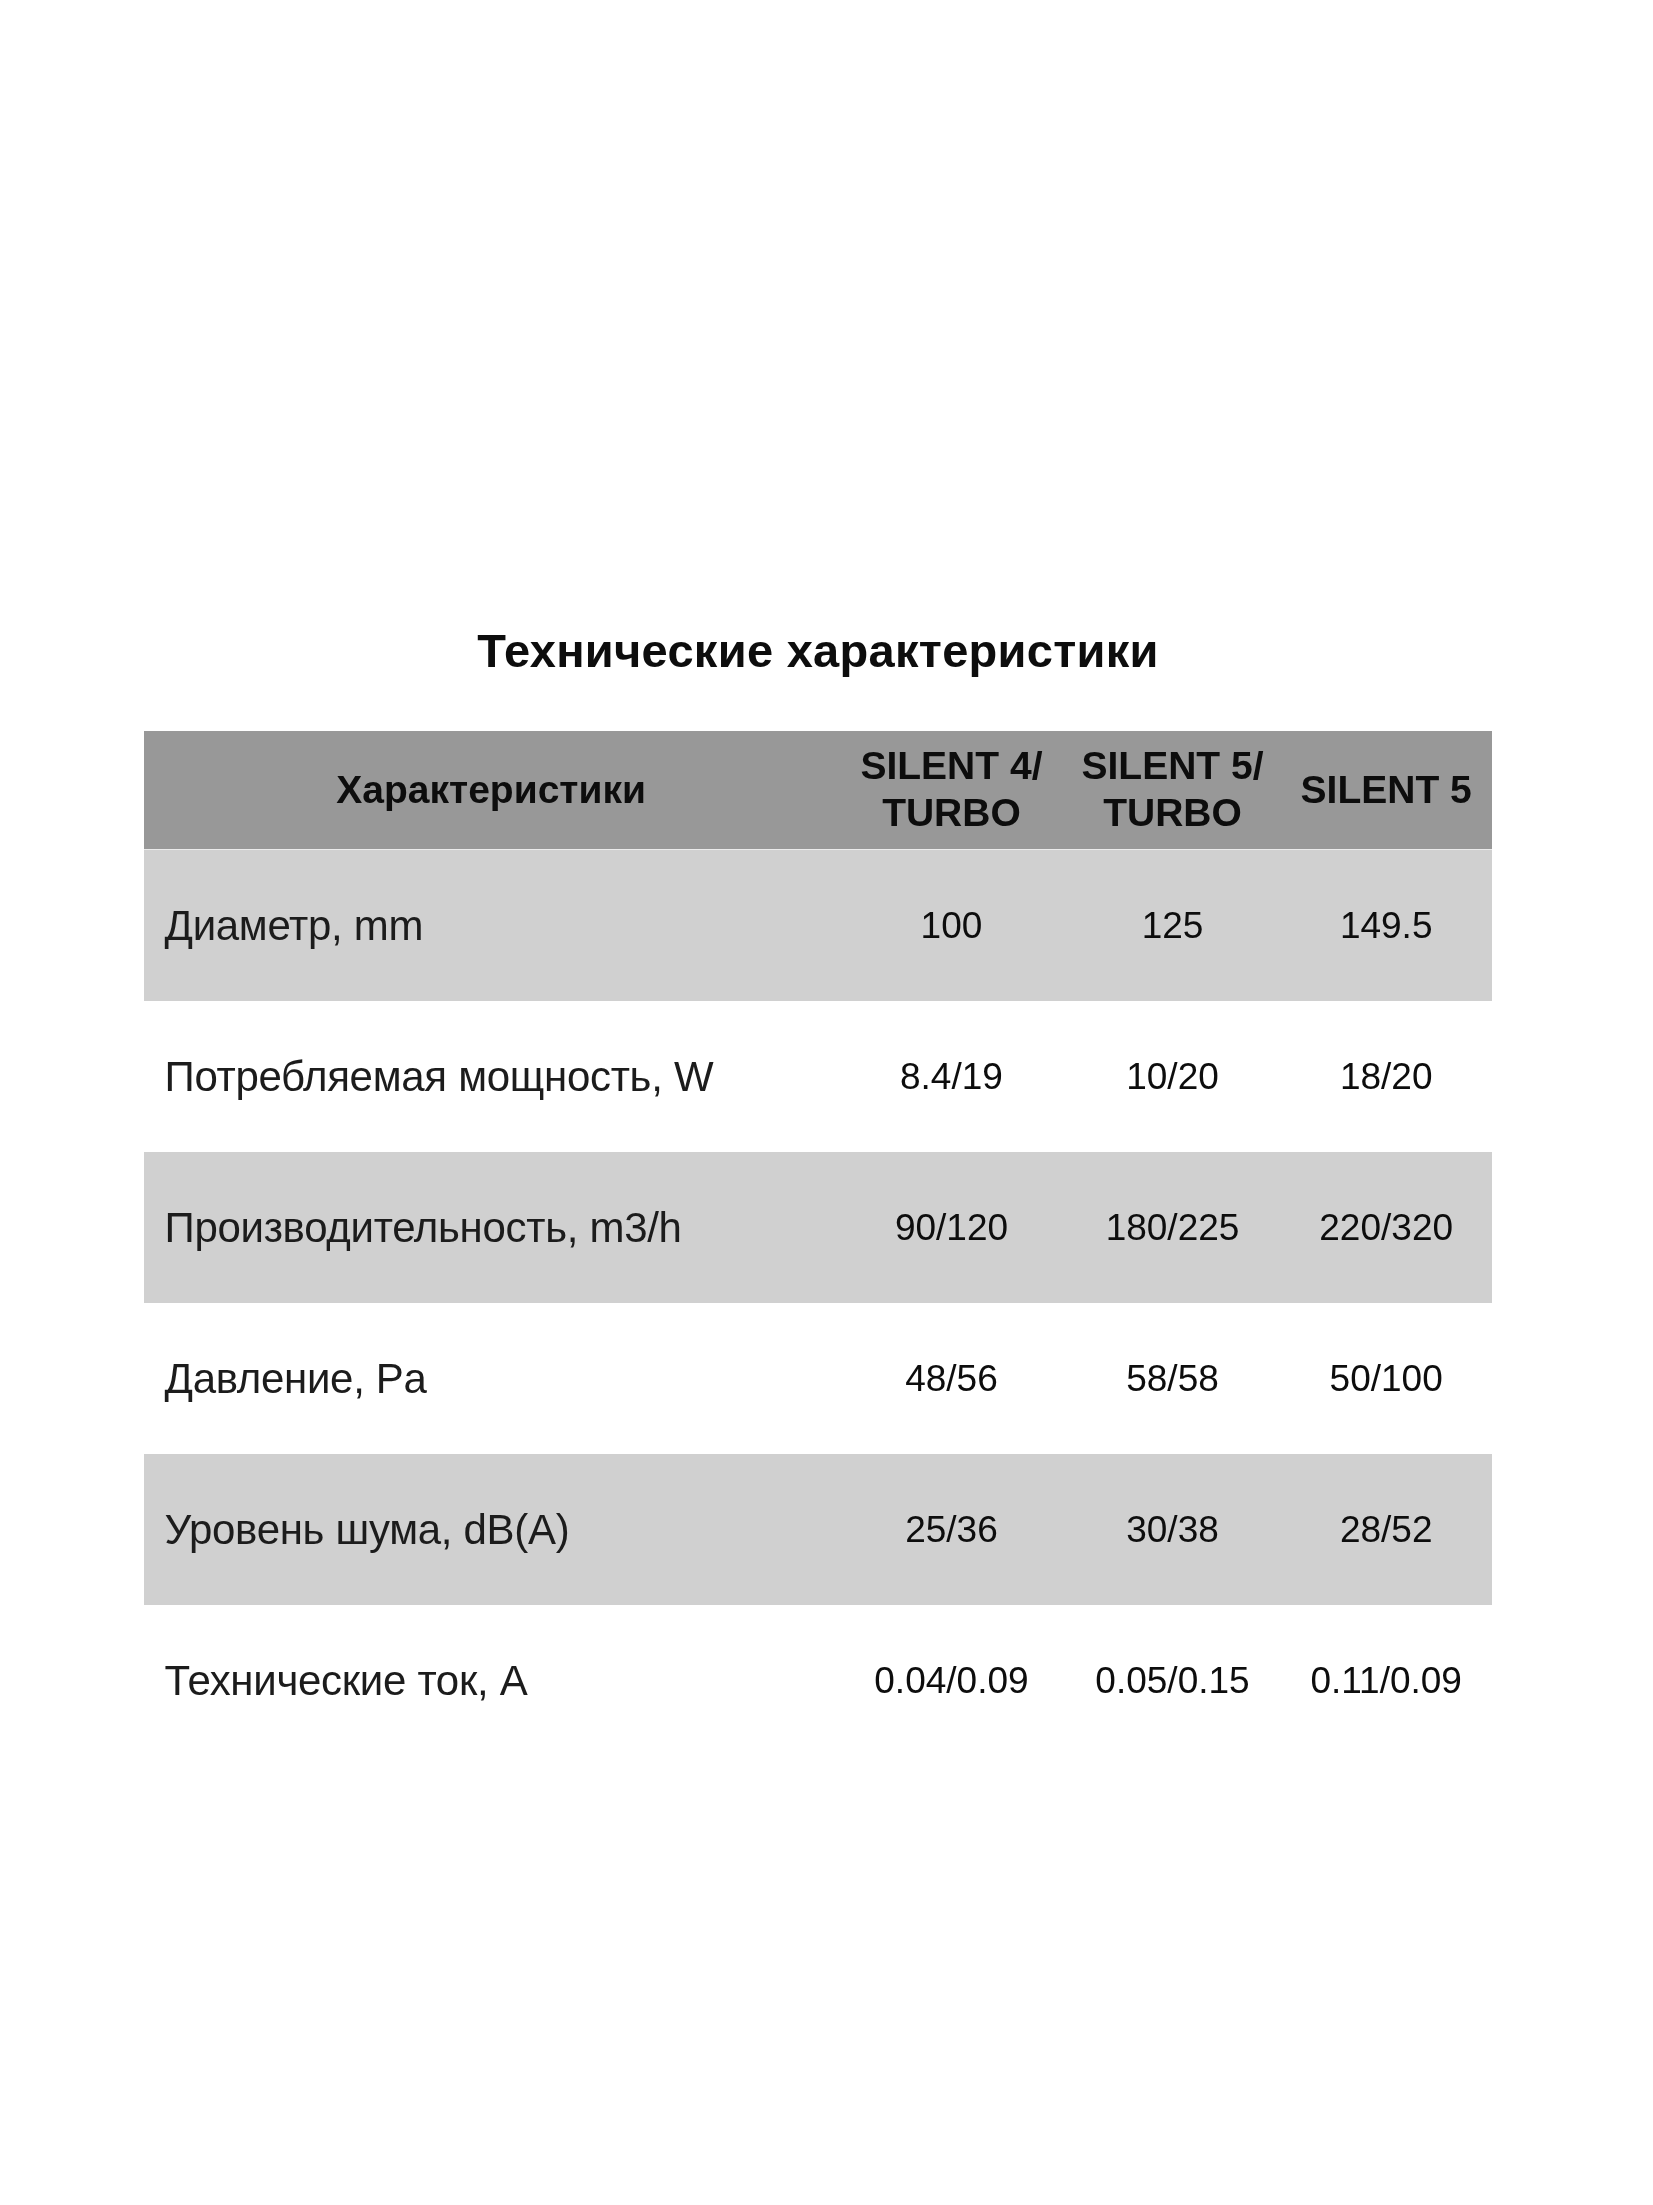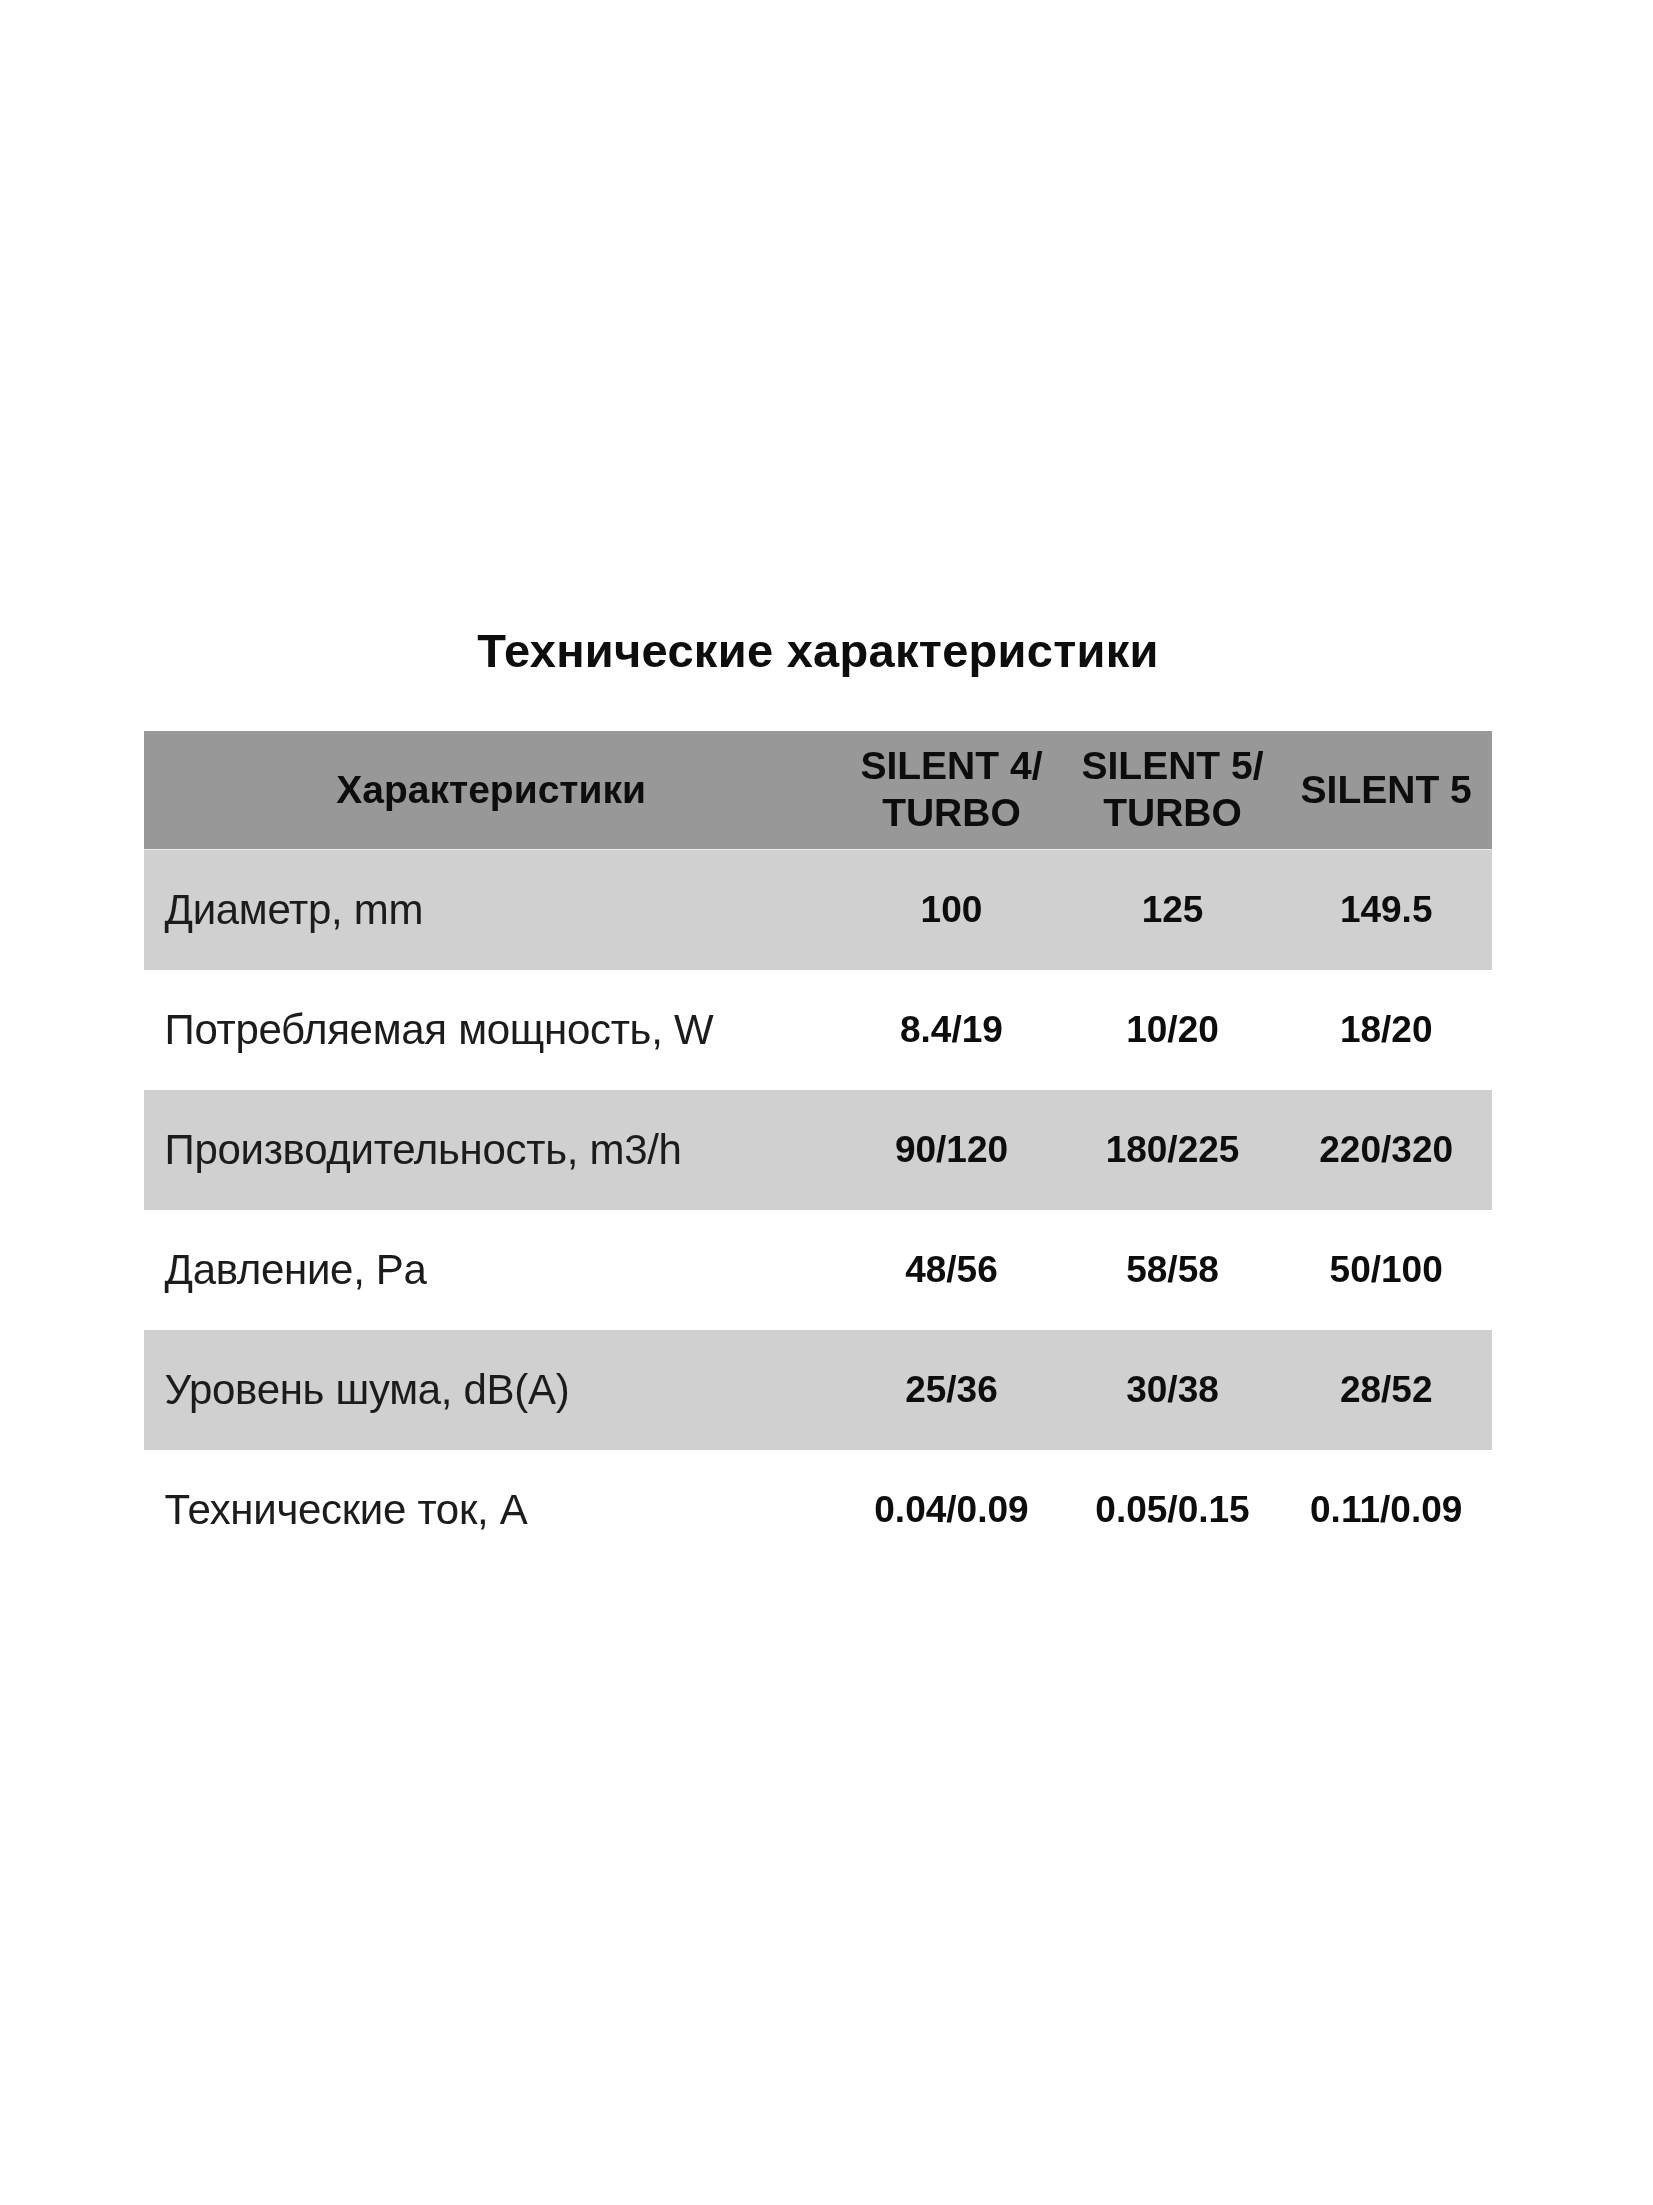--- a/index.html
+++ b/index.html
@@ -48,40 +48,40 @@
     text-align: center;
     font-size: 39px;
     line-height: 1.2;
     font-weight: 700;
     white-space: pre-line;
     border-bottom: 1.6px solid var(--separator, #ebebeb);
     padding: 0;
     color: var(--text, #0d0d0d);
   }
   tbody td {
-    height: 120px;
+    height: 151px;
     vertical-align: middle;
     padding: 0;
     margin-top: 14px;
   }
   tbody tr.alt td {
     background: var(--alt-row-bg, #d0d0d0);
   }
   td.label {
     text-align: left;
     padding-left: 20.5px;
     font-size: 42px;
     font-weight: 300;
     letter-spacing: -0.3px;
     color: #1c1c1c;
   }
   td.value {
     text-align: center;
     font-size: 37px;
-    font-weight: 700;
+    font-weight: 400;
     color: var(--text, #0d0d0d);
   }
 </style>
 </head>
 <body style="--header-bg: #989898; --alt-row-bg: #d0d0d0; --separator: #ebebeb; --text: #0d0d0d;">
 
 <div class="content">
   <h1 class="title">Технические характеристики</h1>
 
   <table class="spec-table">

